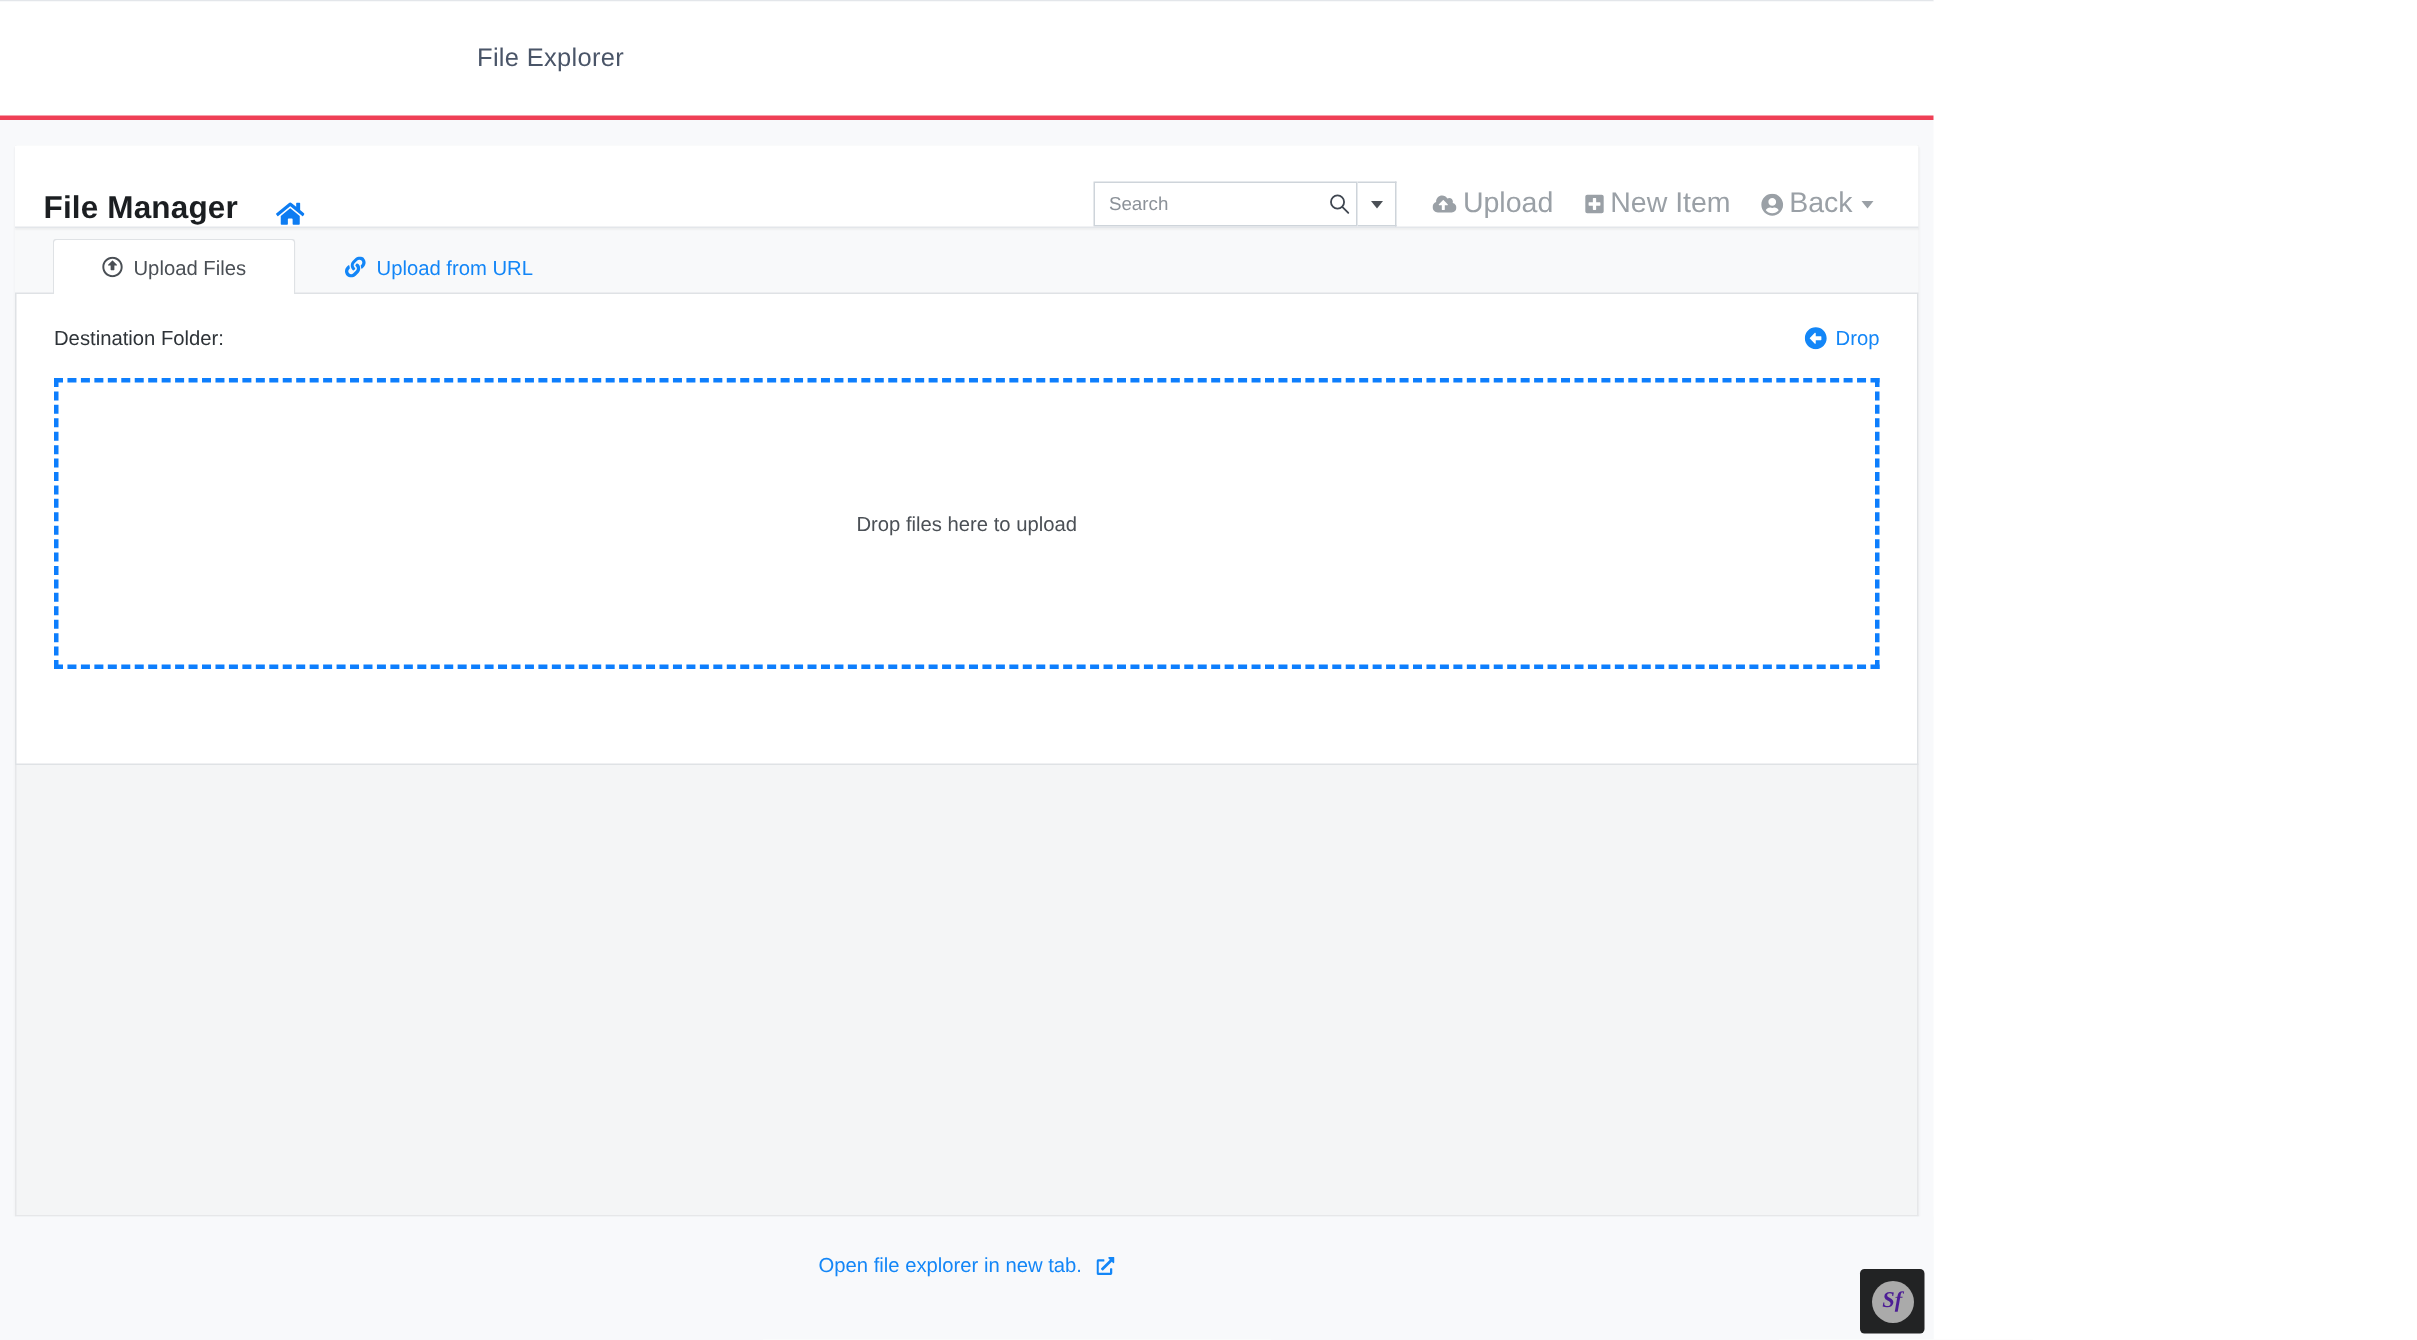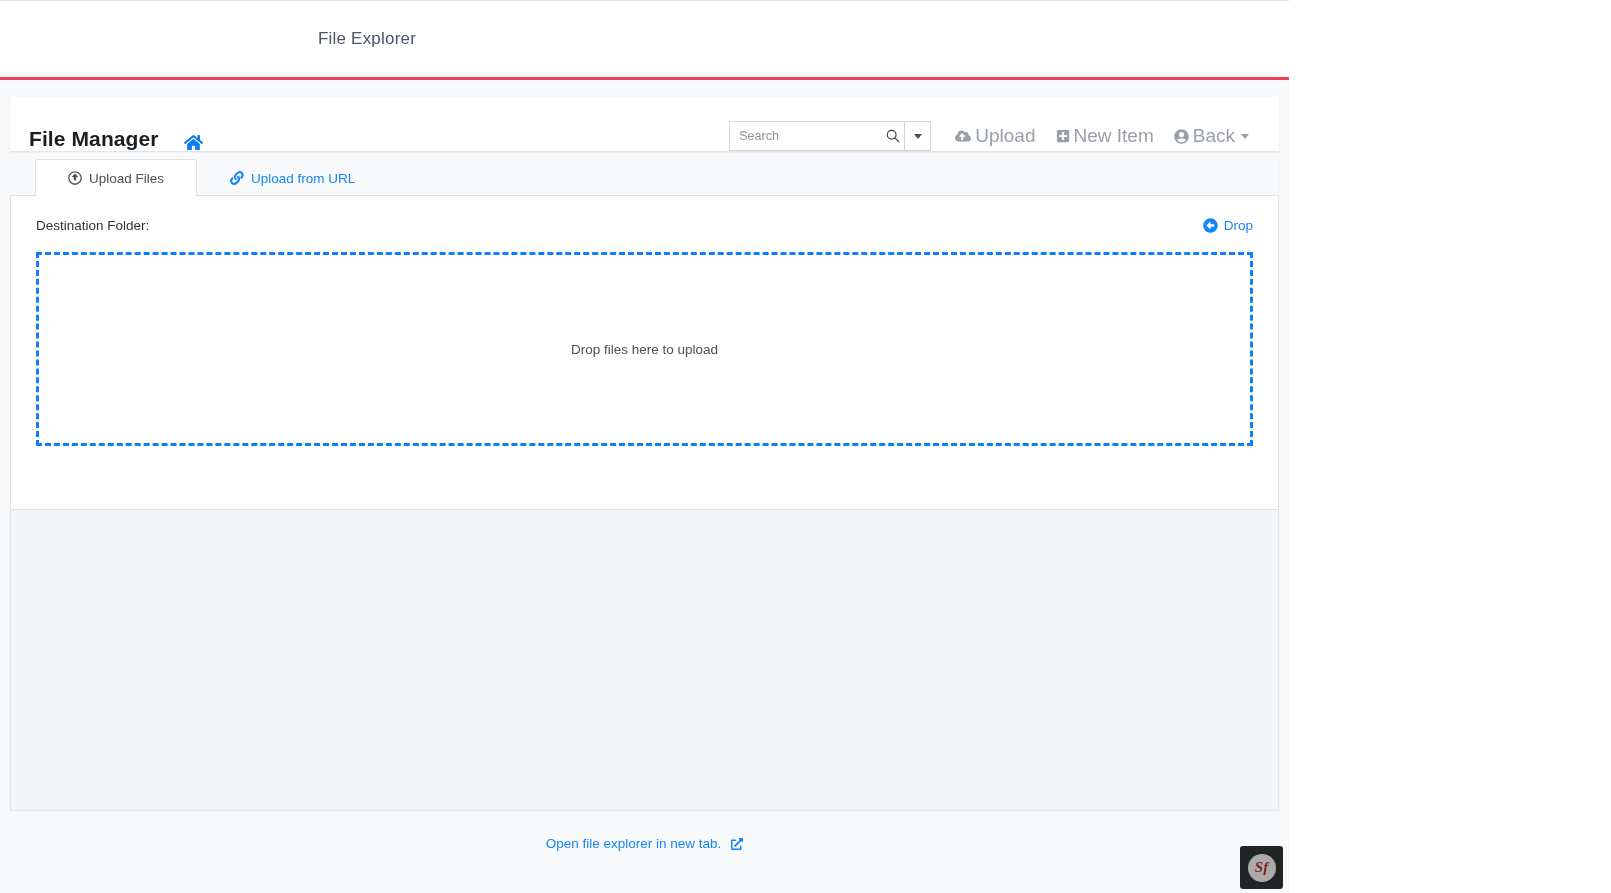--- a/index.html
+++ b/index.html
@@ -234,21 +234,21 @@
     width: 43px; height: 43px;
     background: #222324;
     border-radius: 3px;
     display: flex; align-items: center; justify-content: center;
     cursor: pointer;
   }
   .sf-circle {
     width: 28px; height: 28px; border-radius: 50%;
     background: #aaaaaa;
     display: flex; align-items: center; justify-content: center;
-    color: #7f1d1d;
+    color: #4c1d95;
     font-family: "Liberation Serif", serif;
     font-style: italic;
     font-weight: bold;
     font-size: 15px;
   }
 </style>
 </head>
 <body>
 
 <div class="page">

